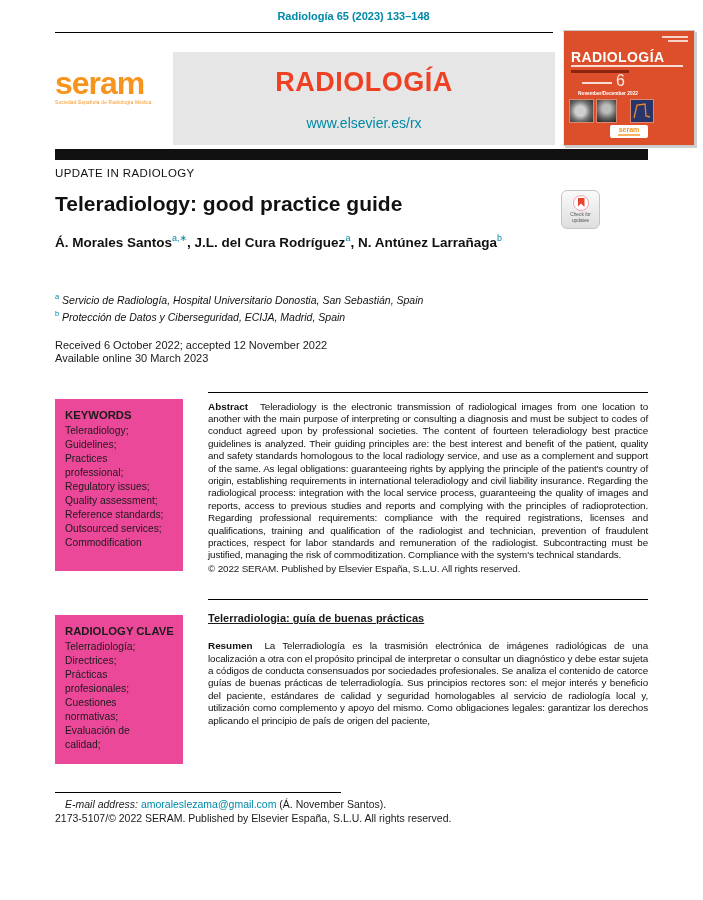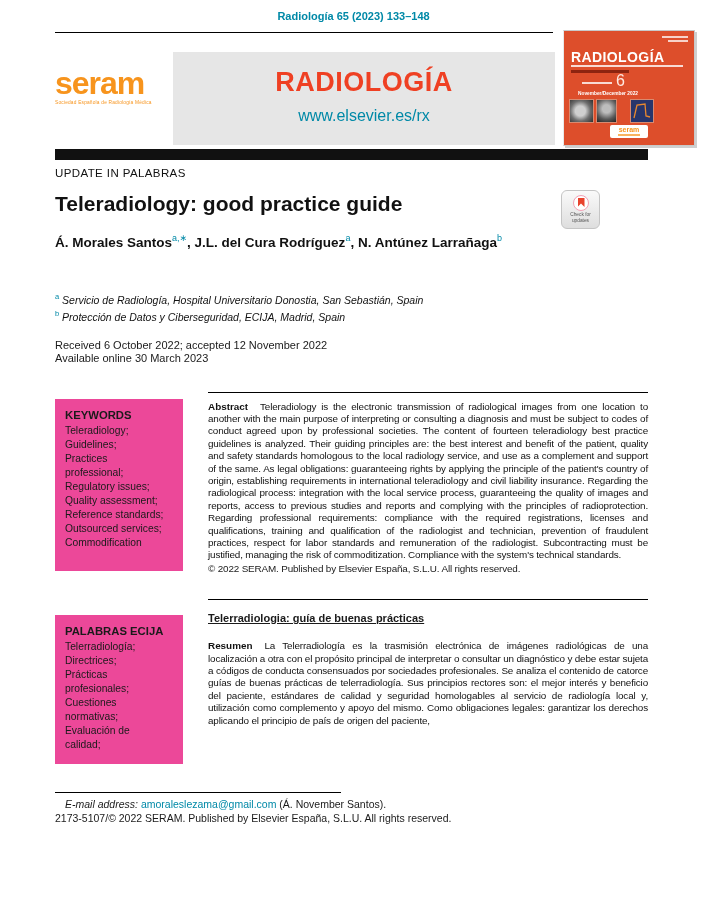--- a/index.html
+++ b/index.html
@@ -29,22 +29,22 @@
 
   .banner {
     position:absolute; left:173px; top:52px; width:382px; height:93px;
     background:#e6e6e6;
   }
   .banner-title {
     margin-top:15px; text-align:center;
     font-size:27px; font-weight:bold; color:#ef4023; letter-spacing:0.5px;
   }
   .banner-url {
-    position:absolute; bottom:20px; left:0; width:100%;
-    text-align:center; font-size:16px; color:#0089a7;
+    position:absolute; bottom:14px; left:0; width:100%;
+    text-align:center; font-size:14px; color:#0089a7;
   }
 
   
   .cover {
     position:absolute; left:563px; top:30px; width:132px; height:116px;
     background:#dd4e2b; border:1px solid #c9c9c9; border-left:1px solid #e9e9e9;
     box-shadow:2px 2px 0 #cfcfcf;
   }
   .c-issn { position:absolute; top:5px; right:6px; }
   .c-issn .bar { height:2px; background:rgba(255,255,255,.75); margin-bottom:2px; }
@@ -174,21 +174,21 @@
     <div class="c-brandbox">
       <div class="c-brand">seram</div>
       <div class="c-brand-sub"></div>
     </div>
   </div>
 
   <div class="black-bar"></div>
 
   <div class="article">
 
-    <div class="update-label">UPDATE IN PALABRAS</div>
+    <div class="update-label">UPDATE IN RADIOLOGY</div>
     <h1 class="title">Teleradiology: good practice guide</h1>
 
     <div class="badge">
       <div class="badge-circle">
         <div class="badge-ribbon"></div>
       </div>
       <div class="badge-text">Check for updates</div>
     </div>
 
     <div class="authors">
@@ -219,21 +219,21 @@
         <div>Commodification</div>
       </div>
       <div class="textcol">
         <p class="para"><b>Abstract</b><span>Teleradiology is the electronic transmission of radiological images from one location to another with the main purpose of interpreting or consulting a diagnosis and must be subject to codes of conduct agreed upon by professional societies. The content of fourteen teleradiology best practice guidelines is analyzed. Their guiding principles are: the best interest and benefit of the patient, quality and safety standards homologous to the local radiology service, and use as a complement and support of the same. As legal obligations: guaranteeing rights by applying the principle of the patient's country of origin, establishing requirements in international teleradiology and civil liability insurance. Regarding the radiological process: integration with the local service process, guaranteeing the quality of images and reports, access to previous studies and reports and complying with the principles of radioprotection. Regarding professional requirements: compliance with the required registrations, licenses and qualifications, training and qualification of the radiologist and technician, prevention of fraudulent practices, respect for labor standards and remuneration of the radiologist. Subcontracting must be justified, managing the risk of commoditization. Compliance with the system's technical standards.</span></p>
         <div class="copyright">© 2022 SERAM. Published by Elsevier España, S.L.U. All rights reserved.</div>
       </div>
     </div>
 
     <div class="section sec2">
       <div class="kwcol kw2">
-        <h3>PALABRAS ECIJA</h3>
+        <h3>RADIOLOGY CLAVE</h3>
         <div>Telerradiología;</div>
         <div>Directrices;</div>
         <div>Prácticas</div>
         <div>profesionales;</div>
         <div>Cuestiones</div>
         <div>normativas;</div>
         <div>Evaluación de</div>
         <div>calidad;</div>
       </div>
       <div class="textcol">

